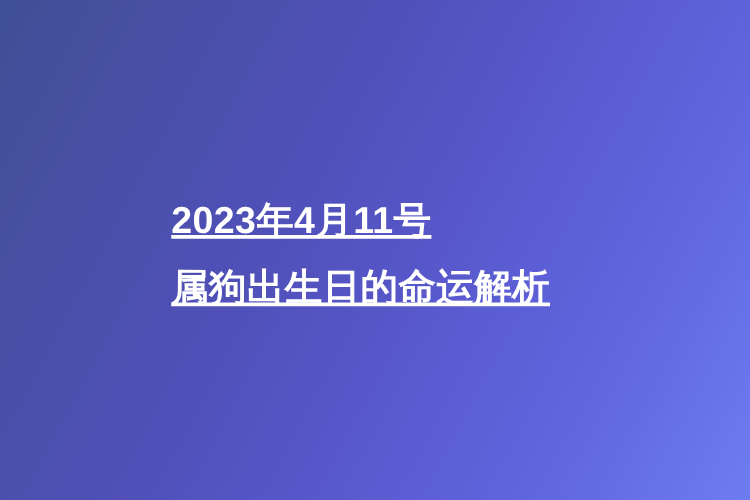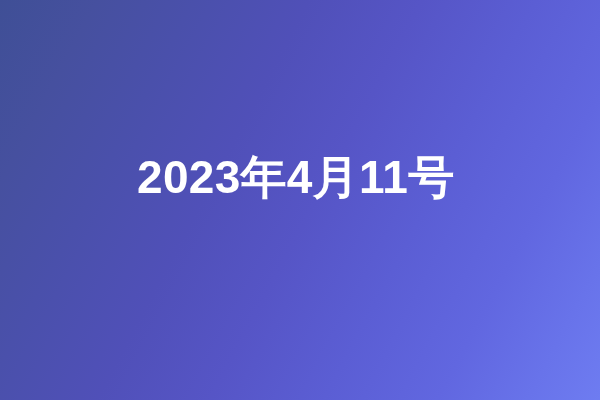--- a/index.html
+++ b/index.html
@@ -36,31 +36,33 @@
     position: absolute;
     left: 137px;
     top: 150px;
     width: 430px;
   }
 
   .headline-line {
     display: block;
     color: #ffffff;
     font-weight: bold;
-    font-size: 46px;
+    font-size: 30px;
     line-height: 54px;
     letter-spacing: 0.3px;
     white-space: nowrap;
+    text-decoration: underline;
   }
 </style>
 </head>
 <body>
 
 <div id="banner">
 
   <div id="text-block">
 
     <span class="headline-line">2023年4月11号</span>
 
+    <span class="headline-line">属狗出生日的命运解析</span>
 
   </div>
 
 </div>
 
 </body></html>

